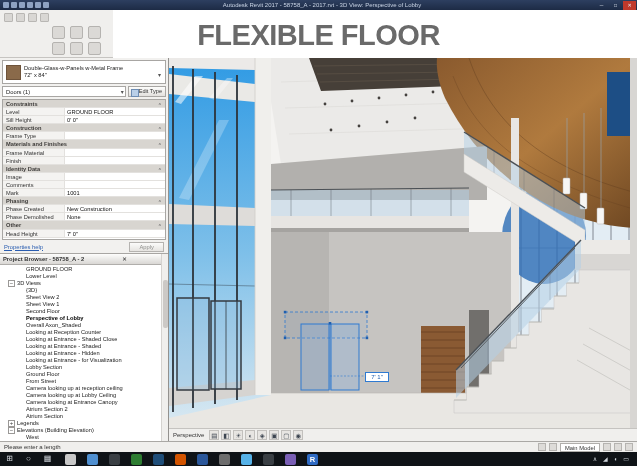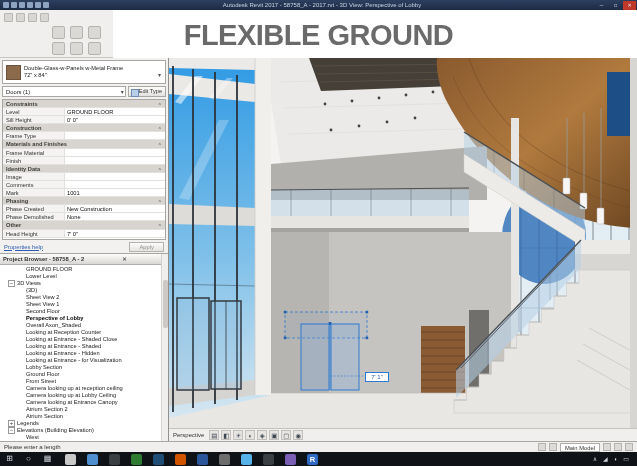--- a/index.html
+++ b/index.html
@@ -138,21 +138,21 @@
     <div class="ribbon-icons">
       <i></i>
       <i></i>
       <i></i>
       <i></i>
       <i></i>
       <i></i>
     </div>
   </div>
   <div class="overlay-band"></div>
-  <div class="overlay-heading">FLEXIBLE GROUND</div>
+  <div class="overlay-heading">FLEXIBLE FLOOR</div>
 
   <div class="left-col">
 
     <div class="props">
       <div class="type-selector">
         <div class="type-thumb"></div>
         <div class="type-name">
           <div>Double-Glass-w-Panels w-Metal Frame</div>
           <div>72" x 84"</div>
         </div>

